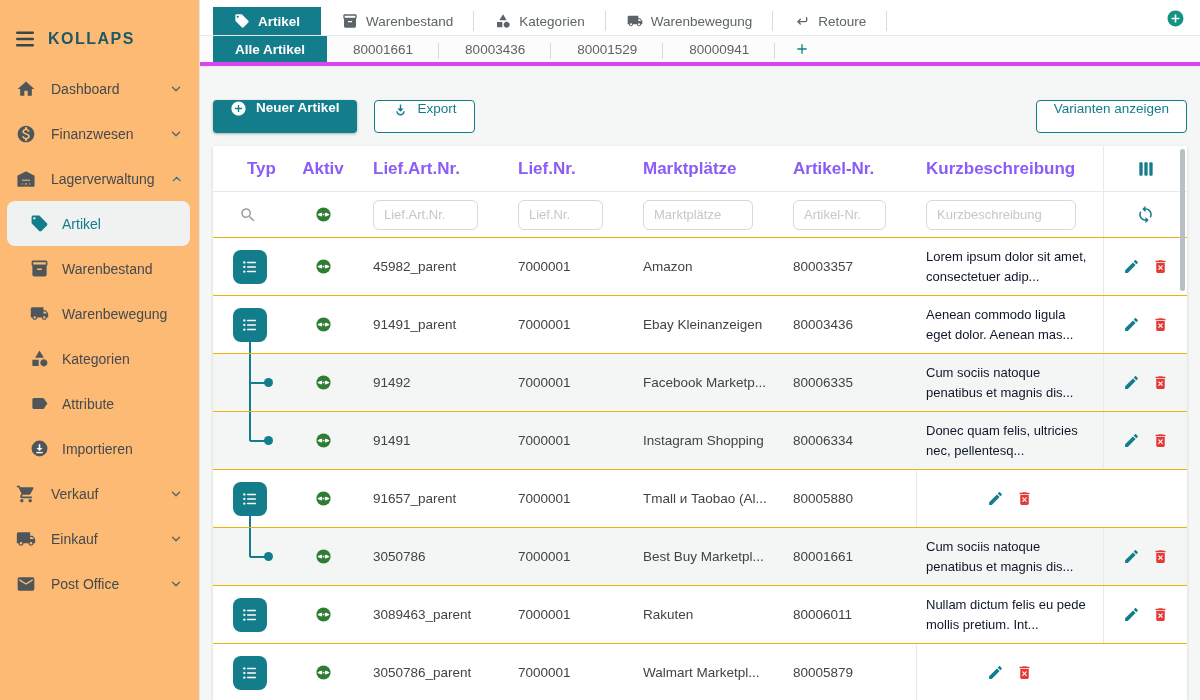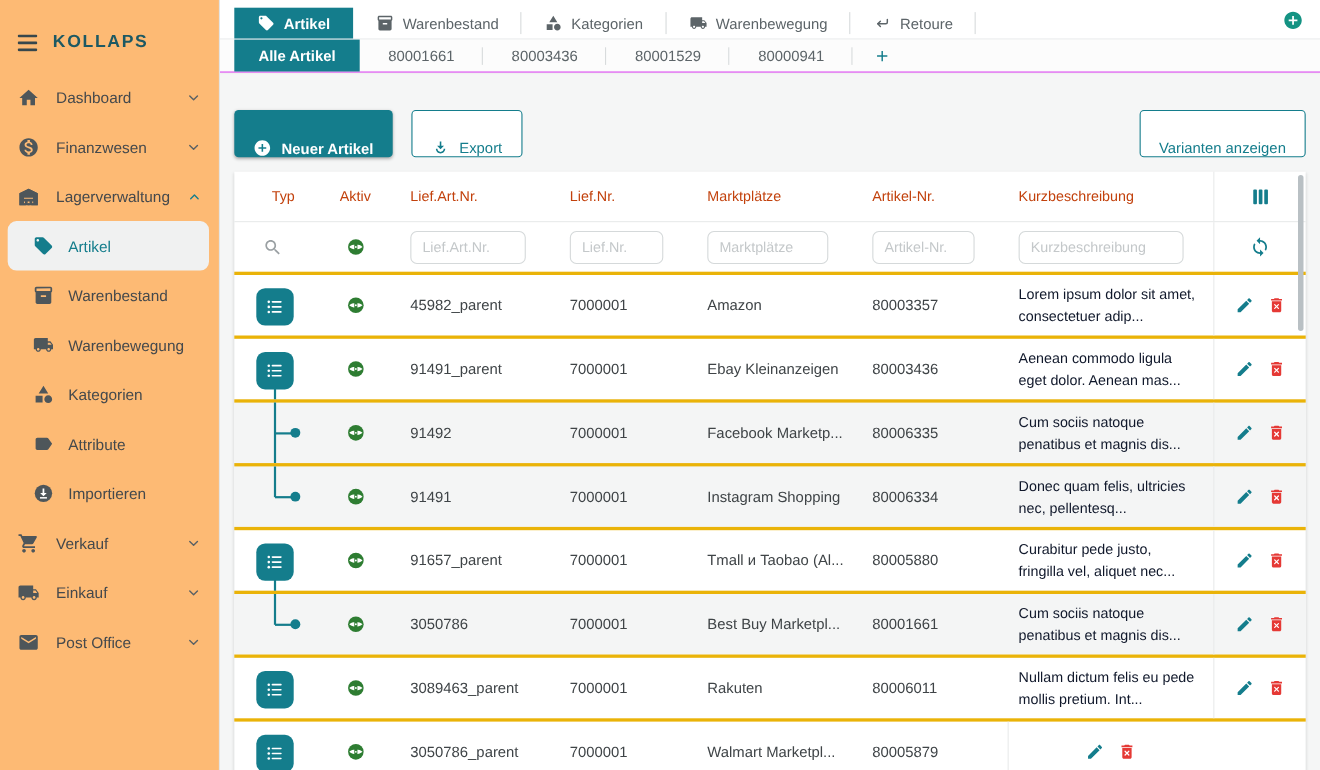--- a/index.html
+++ b/index.html
@@ -34,70 +34,70 @@
   .tab { height:28px; display:flex; align-items:center; gap:8px; padding:0 21px;
          font-size:13.5px; color:#5c6468; position:relative; cursor:pointer; white-space:nowrap; }
   .tab .tab-ic { width:16px; height:16px; color:#5c6468; }
   .tab.active { background:#147d8c; color:#fff; font-weight:700; }
   .tab.active .tab-ic { color:#fff; }
   .tab:not(.active)::after { content:''; position:absolute; right:0; top:4px; width:1px;
                              height:20px; background:#d8dbdc; }
   .tabbar1 .add-circle { position:absolute; right:15px; top:9px; width:19px; height:19px;
                          color:#149383; cursor:pointer; }
 
-  .tabbar2 { position:relative; height:30px; background:#fcfcfc; border-bottom:1px solid #d946ef;
+  .tabbar2 { position:relative; height:30px; background:#fcfcfc; border-bottom:4px solid #d946ef;
              display:flex; align-items:stretch; padding-left:13px;
              box-shadow:0 1px 2px rgba(0,0,0,.05); }
   .subtab { display:flex; align-items:center; padding:0 26px; font-size:13.5px;
             color:#5c6468; position:relative; cursor:pointer; }
   .subtab.active { background:#147d8c; color:#fff; font-weight:700; padding:0 22px; }
   .subtab:not(.active)::after { content:''; position:absolute; right:0; top:7px; width:1px;
                                 height:16px; background:#d8dbdc; }
   .subtab-add { display:flex; align-items:center; padding:0 19px; color:#147d8c; cursor:pointer; }
   .subtab-add .ic { width:16px; height:16px; }
 
   
   .toolbar { margin:34px 13px 0 13px; display:flex; justify-content:space-between; }
   .tb-group { display:flex; gap:17px; }
   .tb-group.right { gap:13px; }
-  .btn { height:43px; border-radius:4px; display:inline-flex; align-items:flex-end; gap:9px;
+  .btn { height:33px; border-radius:4px; display:inline-flex; align-items:flex-start; gap:9px;
          font-size:13.5px; padding:0 17px; cursor:pointer; border:none;
          font-family:"Liberation Sans", sans-serif; }
   .btn .btn-ic { width:17px; height:17px; }
   .btn-primary { background:#147d8c; color:#fff; font-weight:700;
                  box-shadow:0 1px 3px rgba(0,0,0,.3); }
   .btn-outline { background:#fff; border:1px solid #147d8c; color:#147d8c; font-weight:400; }
 
   
   .table-card { position:relative; margin:13px; width:974px; background:#fff;
                 box-shadow:0 1px 3px rgba(0,0,0,.15); }
   .grid { display:grid; grid-template-columns:70px 80px 145px 125px 150px 133px 1fr 84px;
           align-items:center; }
   .thead { height:45px; }
-  .hcell { font-size:13px; font-weight:400; color:#c2410c; padding:0 10px; }
+  .hcell { font-size:17px; font-weight:700; color:#8b5cf6; padding:0 10px; }
   .hcell.c-typ { padding-left:34px; }
   .hcell.c-aktiv { text-align:center; padding:0; }
   .col-actions { height:100%; border-left:1px solid #e8eaea; display:flex;
                  align-items:center; justify-content:center; gap:12px; }
   .hcell.col-actions .ic { width:20px; height:20px; color:#147d8c; cursor:pointer; }
 
   .tfilter { height:46px; border-top:1px solid #e8eaea; }
   .fcell { padding:0; }
   .fcell.c-typ { display:flex; justify-content:center; }
   .fcell.c-typ .ic { width:18px; height:18px; color:#9aa0a3; cursor:pointer; }
   .fcell.c-aktiv { display:flex; justify-content:center; }
   .aktiv-ic { width:17px; height:17px; color:#2e7d32; cursor:pointer; }
   .fcell input { height:30px; width:calc(100% - 40px); margin-left:10px;
                  border:1px solid #d5d9da; border-radius:6px; font-size:13px; padding:0 10px;
                  color:#45494c; font-family:"Liberation Sans", sans-serif; outline:none; }
   .fcell.c-kurz input { width:150px; }
   .fcell input::placeholder { color:#c4c8ca; }
   .fcell.col-actions .ic { width:19px; height:19px; color:#147d8c; cursor:pointer; }
 
-  .trow { height:58px; border-top:3px solid #eab308; }
+  .trow { height:58px; border-top:1px solid #eab308; }
   .trow.child { background:#f4f5f5; }
   .cell { padding:0 10px; font-size:13.5px; color:#3f4447; white-space:nowrap;
           overflow:hidden; text-overflow:ellipsis; }
   .cell.c-typ { position:relative; height:100%; padding:0; }
   .cell.c-aktiv { display:flex; justify-content:center; padding:0; }
   .cell.c-kurz { font-size:13px; line-height:1.5; color:#0f172a; white-space:normal; padding-right:14px; }
   .parent-ic { position:absolute; left:20px; top:12px; width:34px; height:34px;
                background:#147d8c; border-radius:8px; display:flex; align-items:center;
                justify-content:center; cursor:pointer; z-index:2; }
   .parent-ic .ic { width:20px; height:20px; color:#fff; }
@@ -618,21 +618,20 @@
                 <path d="M3.5 12c2.2-2 5-3 8.5-3s6.3 1 8.5 3c-2.2 2-5 3-8.5 3s-6.3-1-8.5-3z" fill="#fff"></path>
                 <rect x="10" y="6.2" width="4" height="11.6" rx="2" fill="currentColor"></rect>
                 <circle cx="12" cy="12" r="1.2" fill="#fff"></circle>
               </svg>
             </span>
       </div>
       <div class="cell">91657_parent</div>
       <div class="cell">7000001</div>
       <div class="cell">Tmall и Taobao (Al...</div>
       <div class="cell">80005880</div>
-      <div class="cell c-kurz">Curabitur pede justo, fringilla vel, aliquet nec...</div>
       <div class="cell col-actions">
         <span class="ic ic-pencil">
               <svg viewBox="0 0 24 24" fill="currentColor">
                 <path d="M3 17.25V21h3.75L17.81 9.94l-3.75-3.75L3 17.25zM20.71 7.04c.39-.39.39-1.02 0-1.41l-2.34-2.34c-.39-.39-1.02-.39-1.41 0l-1.83 1.83 3.75 3.75 1.83-1.83z"></path>
               </svg>
             </span>
         <span class="ic ic-trash">
               <svg viewBox="0 0 24 24">
                 <path fill="currentColor" d="M6 19c0 1.1.9 2 2 2h8c1.1 0 2-.9 2-2V7H6v12zM19 4h-3.5l-1-1h-5l-1 1H5v2h14V4z"></path>
                 <g stroke="#fff" stroke-width="1.6" stroke-linecap="round">

